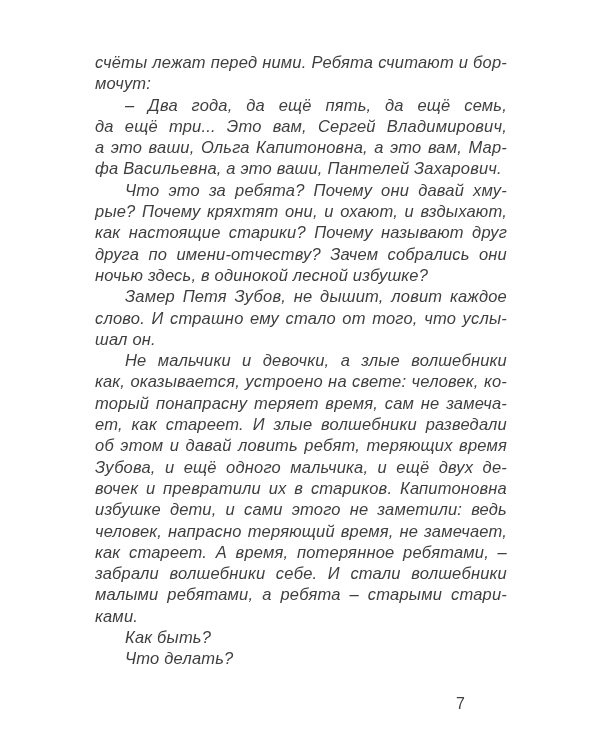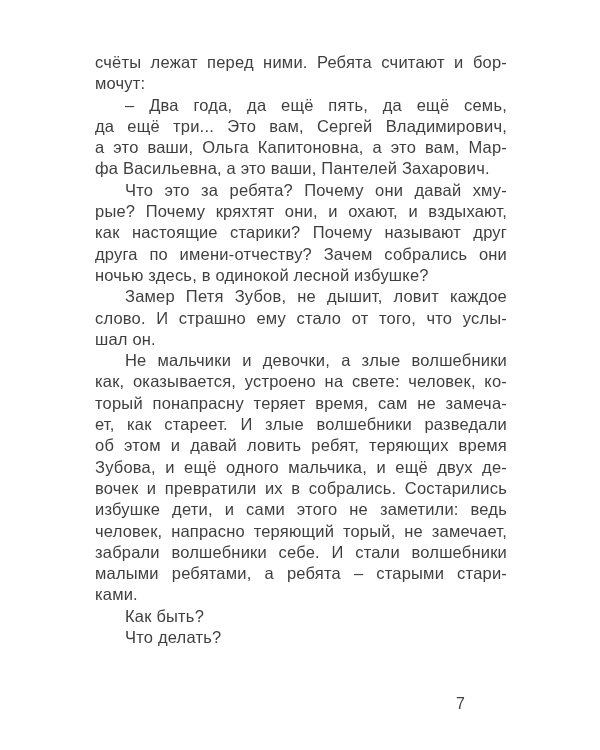--- a/index.html
+++ b/index.html
@@ -26,20 +26,21 @@
     width: 412px;
     color: #3f3f3f;
     font-size: 16.5px;
     line-height: 21.3px;
     letter-spacing: 0.2px;
   }
   .line {
     text-align: justify;
     text-align-last: justify;
     min-height: 21.3px;
+    font-style: italic;
   }
   .line.end {
     text-align-last: left;
   }
   .line.indent {
     text-indent: 30px;
   }
   .page-number {
     position: absolute;
     top: 695px;
@@ -68,23 +69,24 @@
       <div class="line end">ночью здесь, в одинокой лесной избушке?</div>
       <div class="line indent">Замер Петя Зубов, не дышит, ловит каждое</div>
       <div class="line">слово. И страшно ему стало от того, что услы-</div>
       <div class="line end">шал он.</div>
       <div class="line indent">Не мальчики и девочки, а злые волшебники</div>
       <div class="line">как, оказывается, устроено на свете: человек, ко-</div>
       <div class="line">торый понапрасну теряет время, сам не замеча-</div>
       <div class="line">ет, как стареет. И злые волшебники разведали</div>
       <div class="line">об этом и давай ловить ребят, теряющих время</div>
       <div class="line">Зубова, и ещё одного мальчика, и ещё двух де-</div>
-      <div class="line">вочек и превратили их в собрались. Состарились</div>
+      <div class="line">вочек и превратили их в стариков. Капитоновна</div>
       <div class="line">избушке дети, и сами этого не заметили: ведь</div>
-      <div class="line">человек, напрасно теряющий торый, не замечает,</div>
+      <div class="line">человек, напрасно теряющий время, не замечает,</div>
+      <div class="line">как стареет. А время, потерянное ребятами, –</div>
       <div class="line">забрали волшебники себе. И стали волшебники</div>
       <div class="line">малыми ребятами, а ребята – старыми стари-</div>
       <div class="line end">ками.</div>
       <div class="line indent end">Как быть?</div>
       <div class="line indent end">Что делать?</div>
     </div>
   <div class="page-number">7</div>
 </main>
 
 </body></html>

